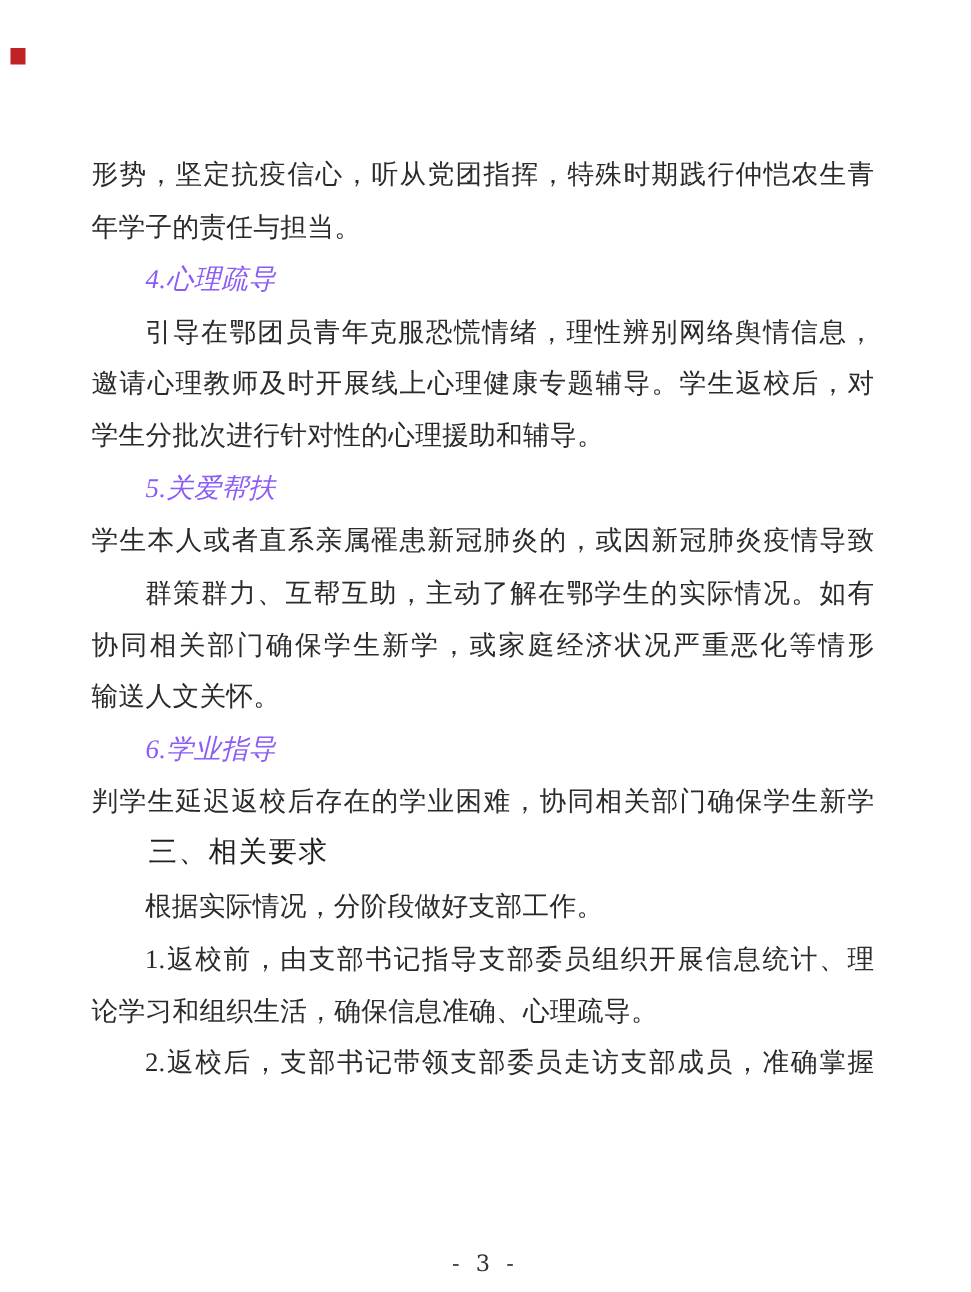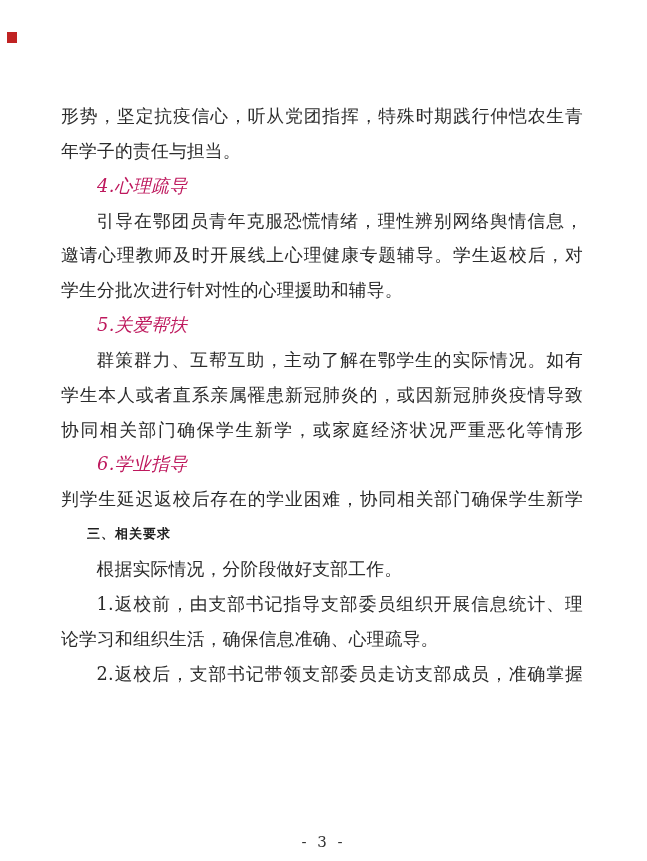--- a/index.html
+++ b/index.html
@@ -30,40 +30,41 @@
     width: 522px;
   }
   .line {
     display: block;
     height: 34.85px;
     line-height: 34.85px;
     font-size: 17.8px;
     letter-spacing: 0.2px;
     white-space: nowrap;
     overflow: visible;
+    font-family: Liberation Serif, serif;
   }
   .line.just {
     white-space: normal;
     text-align: justify;
     text-align-last: justify;
     text-justify: inter-character;
   }
   .line.ind {
     text-indent: 2em;
   }
   .line.kaiti {
     font-style: italic;
     font-size: 18px;
-    color: #be185d;
+    color: #8b5cf6;
   }
   .line.heading {
     font-family: "Liberation Sans", "DejaVu Sans", sans-serif;
-    font-weight: 700;
+    font-weight: 400;
     font-style: normal;
-    font-size: 13px;
+    font-size: 19px;
     color: #1f1f1f;
     letter-spacing: 1px;
   }
   .pagenum {
     position: absolute;
     left: 0;
     top: 833px;
     width: 100%;
     text-align: center;
     font-size: 15px;
@@ -79,23 +80,24 @@
 
   <div class="textblock">
 
   <div class="line body just">形势，坚定抗疫信心，听从党团指挥，特殊时期践行仲恺农生青</div>
       <div class="line body">年学子的责任与担当。</div>
       <div class="line kaiti ind">4.心理疏导</div>
       <div class="line body just ind">引导在鄂团员青年克服恐慌情绪，理性辨别网络舆情信息，</div>
       <div class="line body just">邀请心理教师及时开展线上心理健康专题辅导。学生返校后，对</div>
       <div class="line body">学生分批次进行针对性的心理援助和辅导。</div>
       <div class="line kaiti ind">5.关爱帮扶</div>
+      <div class="line body just">学生本人或者直系亲属罹患新冠肺炎的，或因新冠肺炎疫情导致</div>
       <div class="line body just ind">群策群力、互帮互助，主动了解在鄂学生的实际情况。如有</div>
-      <div class="line body just">学生本人或者直系亲属罹患新冠肺炎的，或因新冠肺炎疫情导致</div>
       <div class="line body just">协同相关部门确保学生新学，或家庭经济状况严重恶化等情形</div>
+      <div class="line body">输送人文关怀。</div>
       <div class="line kaiti ind">6.学业指导</div>
       <div class="line body just">判学生延迟返校后存在的学业困难，协同相关部门确保学生新学</div>
       <div class="line heading ind">三、相关要求</div>
       <div class="line body ind">根据实际情况，分阶段做好支部工作。</div>
       <div class="line body just ind">1.返校前，由支部书记指导支部委员组织开展信息统计、理</div>
       <div class="line body">论学习和组织生活，确保信息准确、心理疏导。</div>
       <div class="line body just ind">2.返校后，支部书记带领支部委员走访支部成员，准确掌握</div>
     </div>
 
   <div class="pagenum">- 3 -</div>

